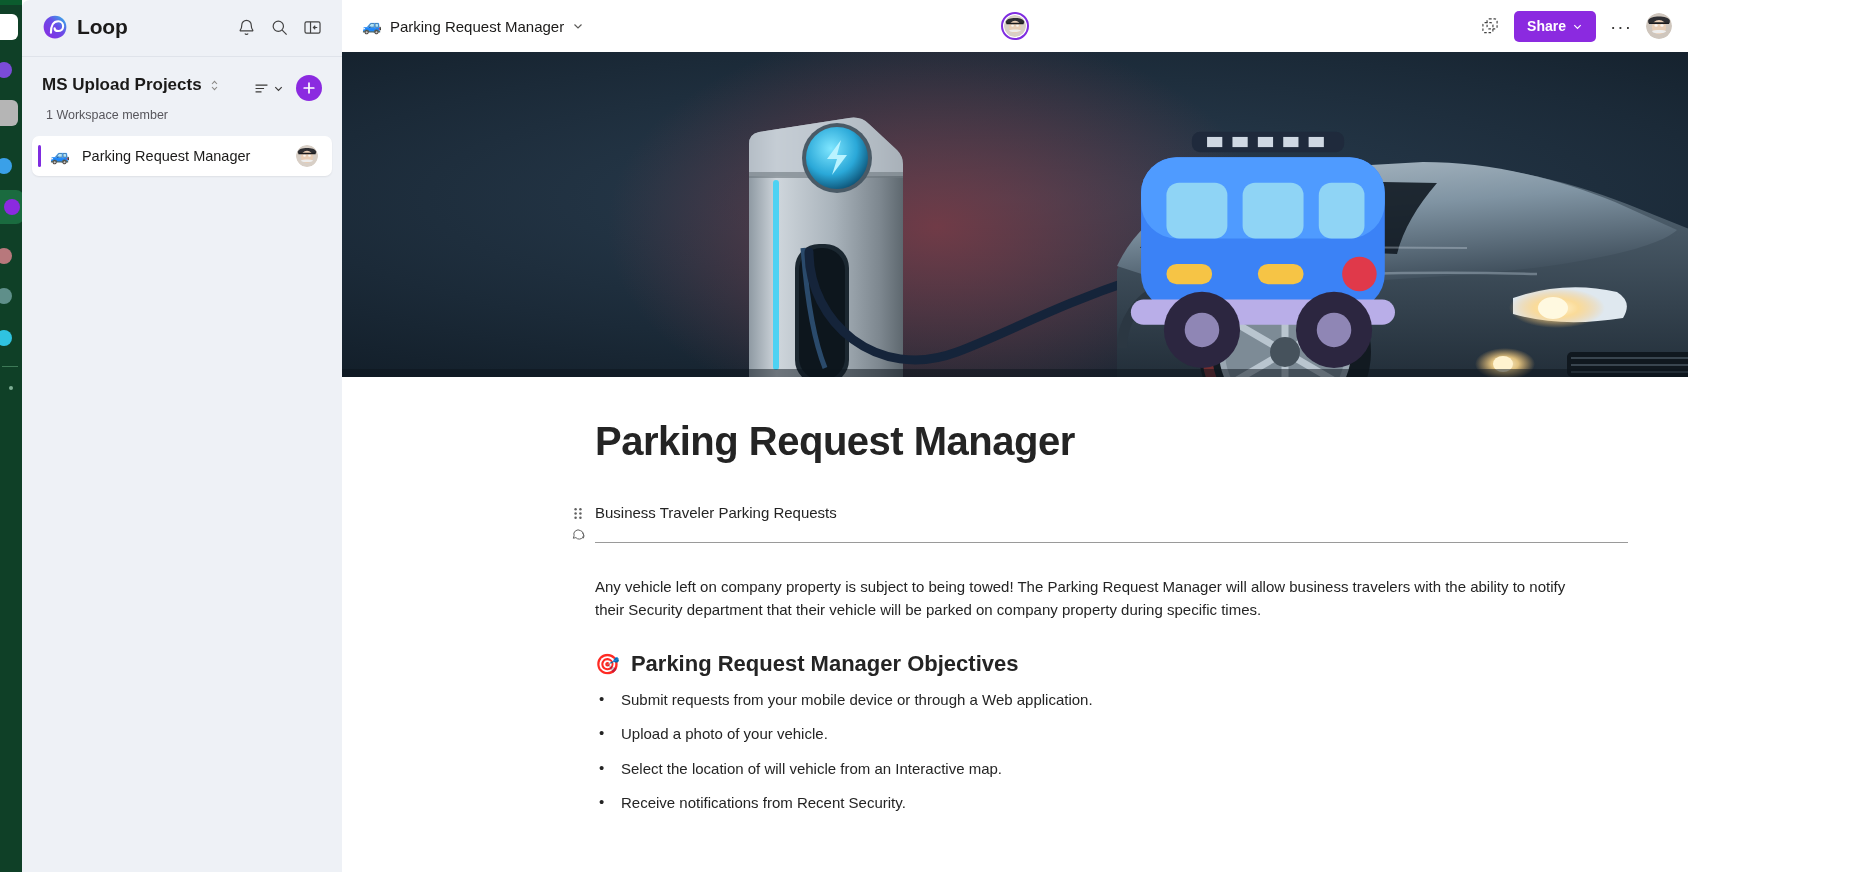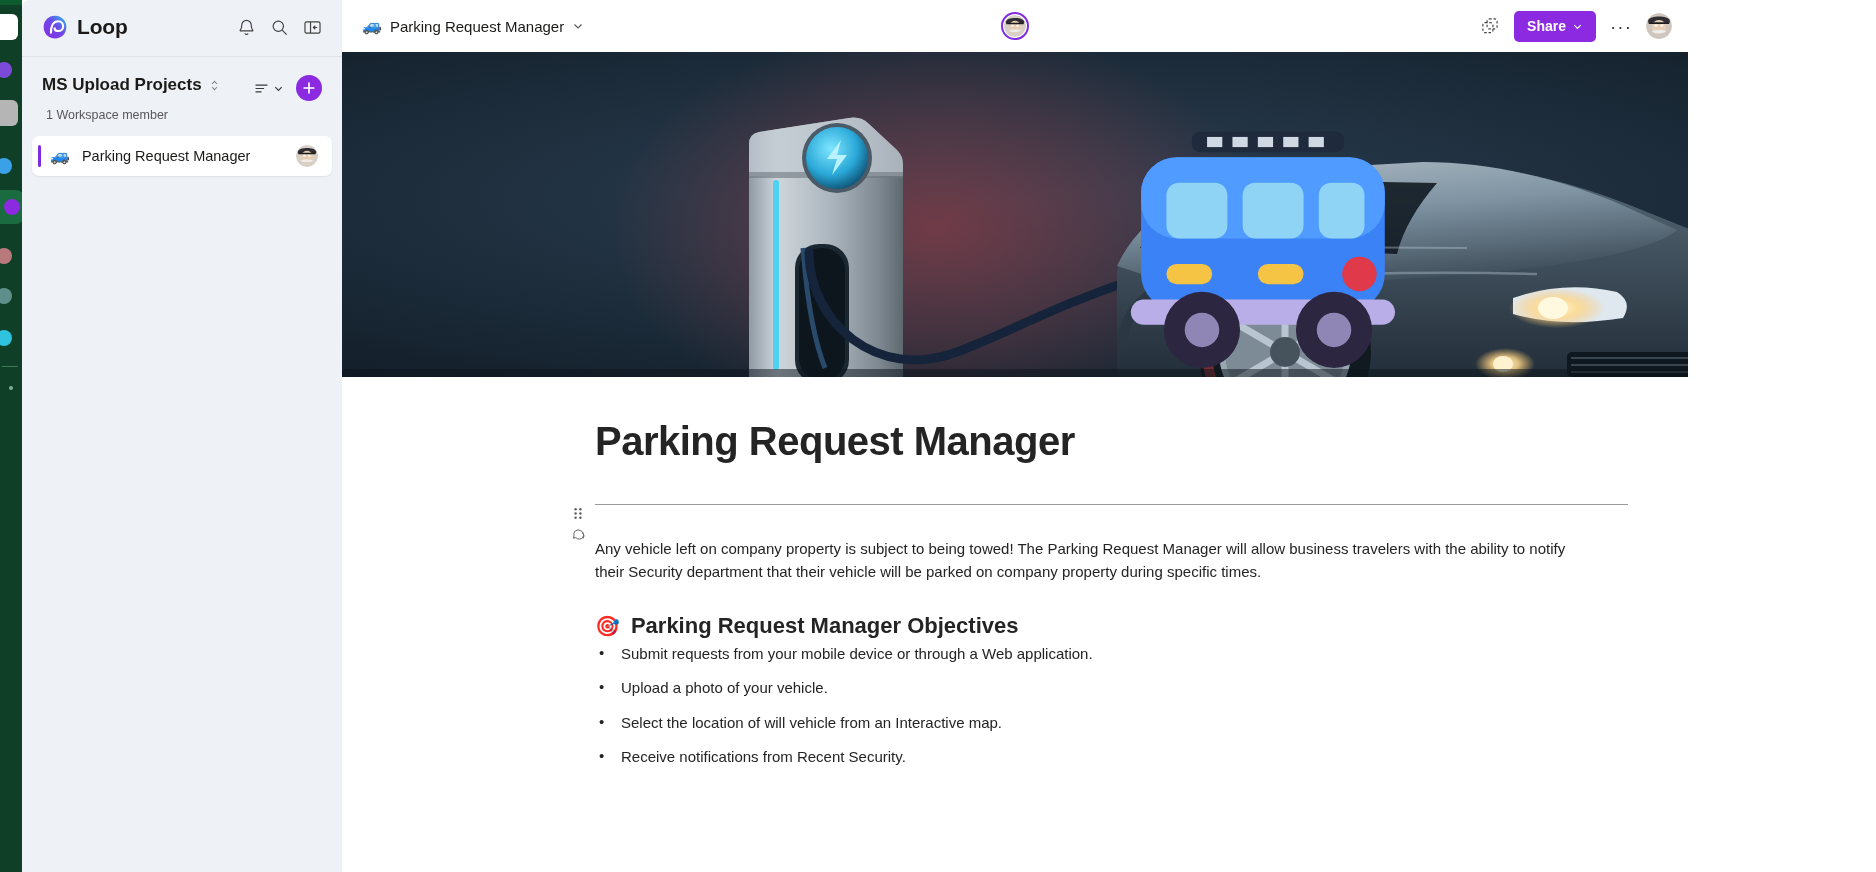--- a/index.html
+++ b/index.html
@@ -154,21 +154,21 @@
   .hr-line { height: 1px; background: #9a9a9a; margin-top: 21px; }
 
   .para { margin-top: 33px; font-size: 15px; line-height: 1.53; color: #242424; max-width: 1000px; }
 
   .h2 {
     margin-top: 29px; font-size: 22px; font-weight: 700; color: #242424;
     display: flex; align-items: center; gap: 11px;
   }
   .h2-emoji { font-size: 20px; line-height: 1; }
 
-  ul.objectives { list-style: none; margin-top: 5px; }
+  ul.objectives { list-style: none; margin-top: 13px; }
   ul.objectives li {
     position: relative; font-size: 15px; color: #242424;
     padding-left: 26px; margin-bottom: 15px; line-height: 1.3;
   }
   ul.objectives li::before {
     content: "\2022"; position: absolute; left: 4px; top: -1px;
     color: #242424; font-size: 15px;
   }
 </style>
 </head>
@@ -462,20 +462,21 @@
               <circle cx="2.4" cy="7" r="1.35"></circle>
                 <circle cx="7.6" cy="7" r="1.35"></circle>
               <circle cx="2.4" cy="11.6" r="1.35"></circle>
                 <circle cx="7.6" cy="11.6" r="1.35"></circle>
             </svg>
             <svg class="g-comment" viewBox="0 0 18 18" fill="none" stroke="currentColor" stroke-width="1.2">
               <path d="M11.5 3.2a5.2 5.2 0 1 1-5.6 8.3l-3.1.8.9-3a5.2 5.2 0 0 1 7.8-6.1Z"></path>
               <path d="M13.2 5.6a4.6 4.6 0 0 1 1.2 7"></path>
             </svg>
           </div>
+          <div class="subhead">Business Traveler Parking Requests</div>
           <div class="hr-line"></div>
         </div>
 
         <p class="para">Any vehicle left on company property is subject to being towed! The Parking Request Manager will allow business travelers with the ability to notify their Security department that their vehicle will be parked on company property during specific times.</p>
 
         <h2 class="h2">
           <span class="h2-emoji">🎯</span>
           <span>Parking Request Manager Objectives</span>
         </h2>
 

